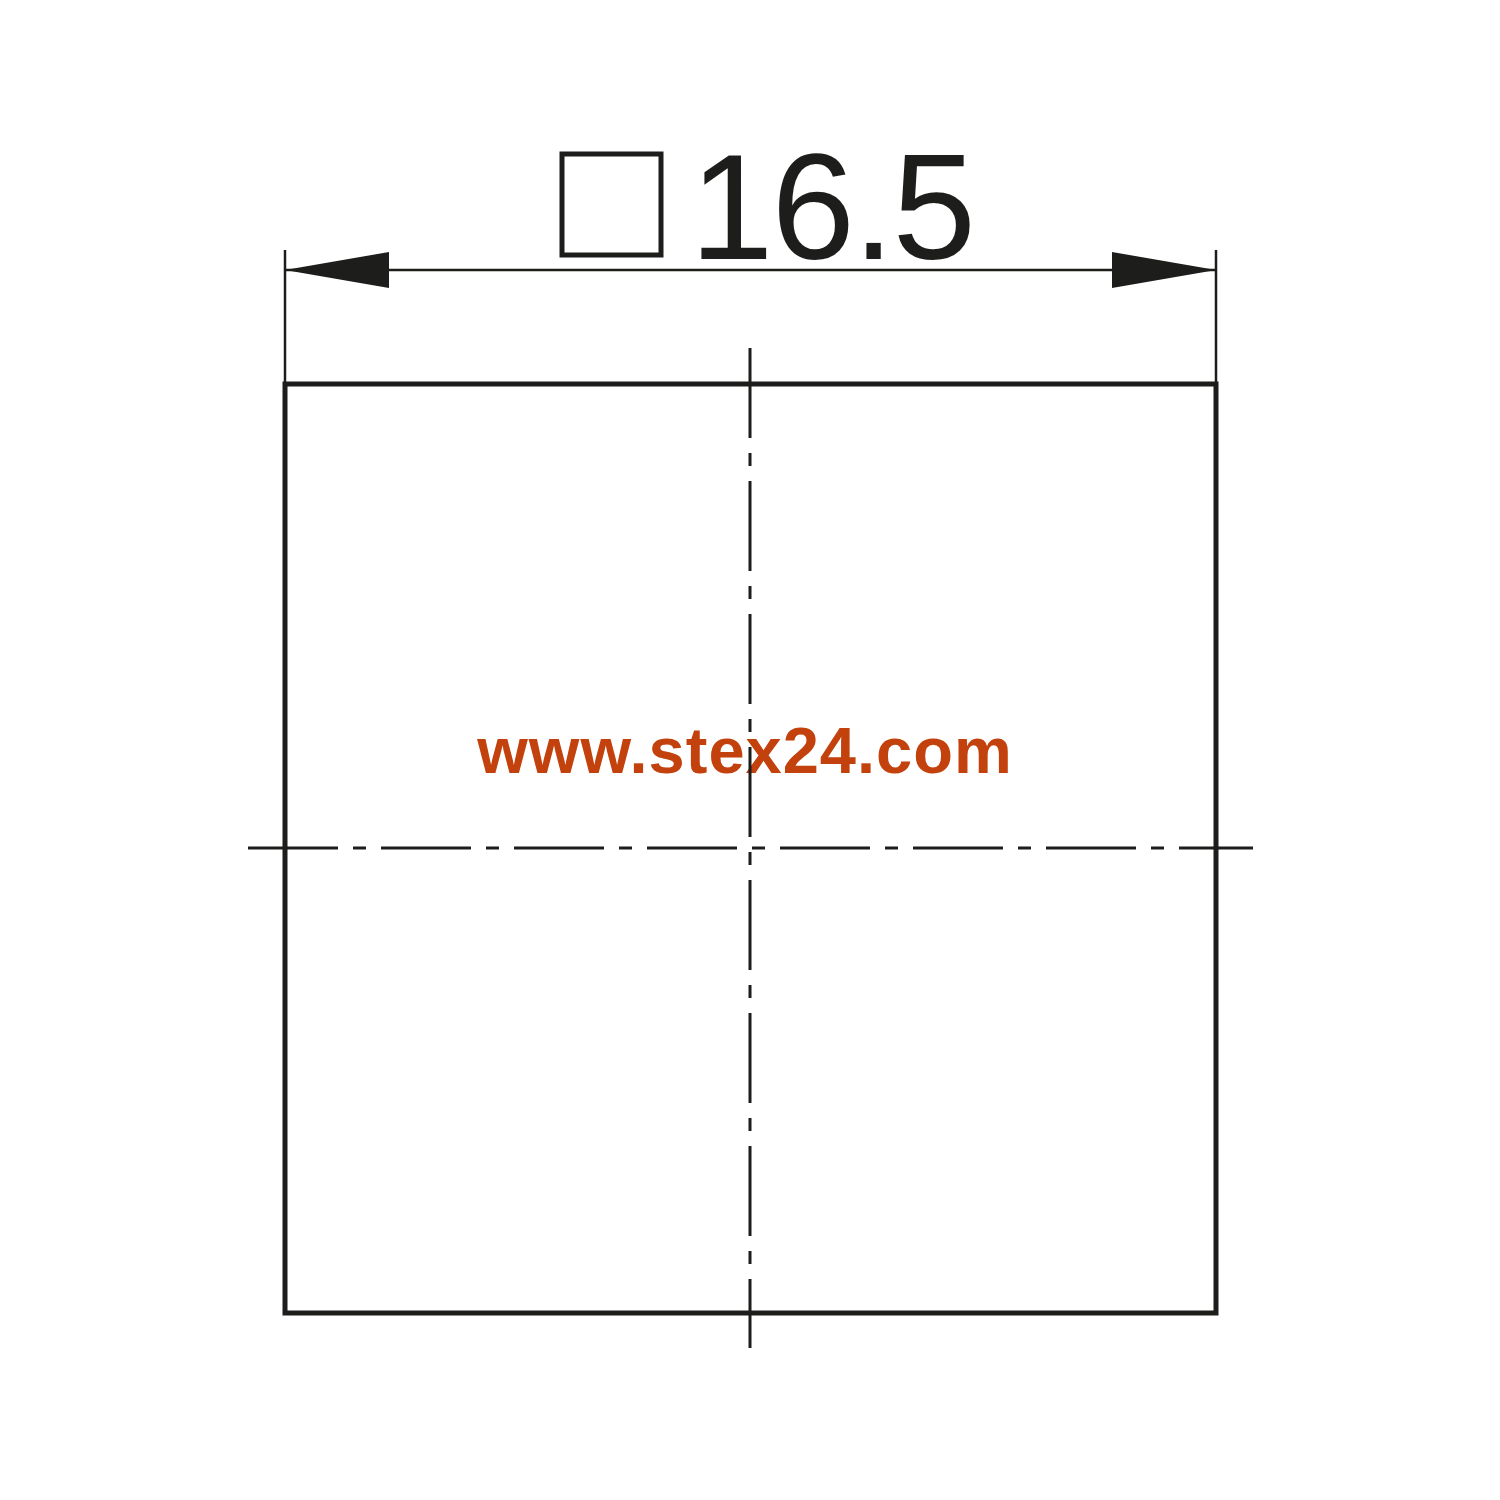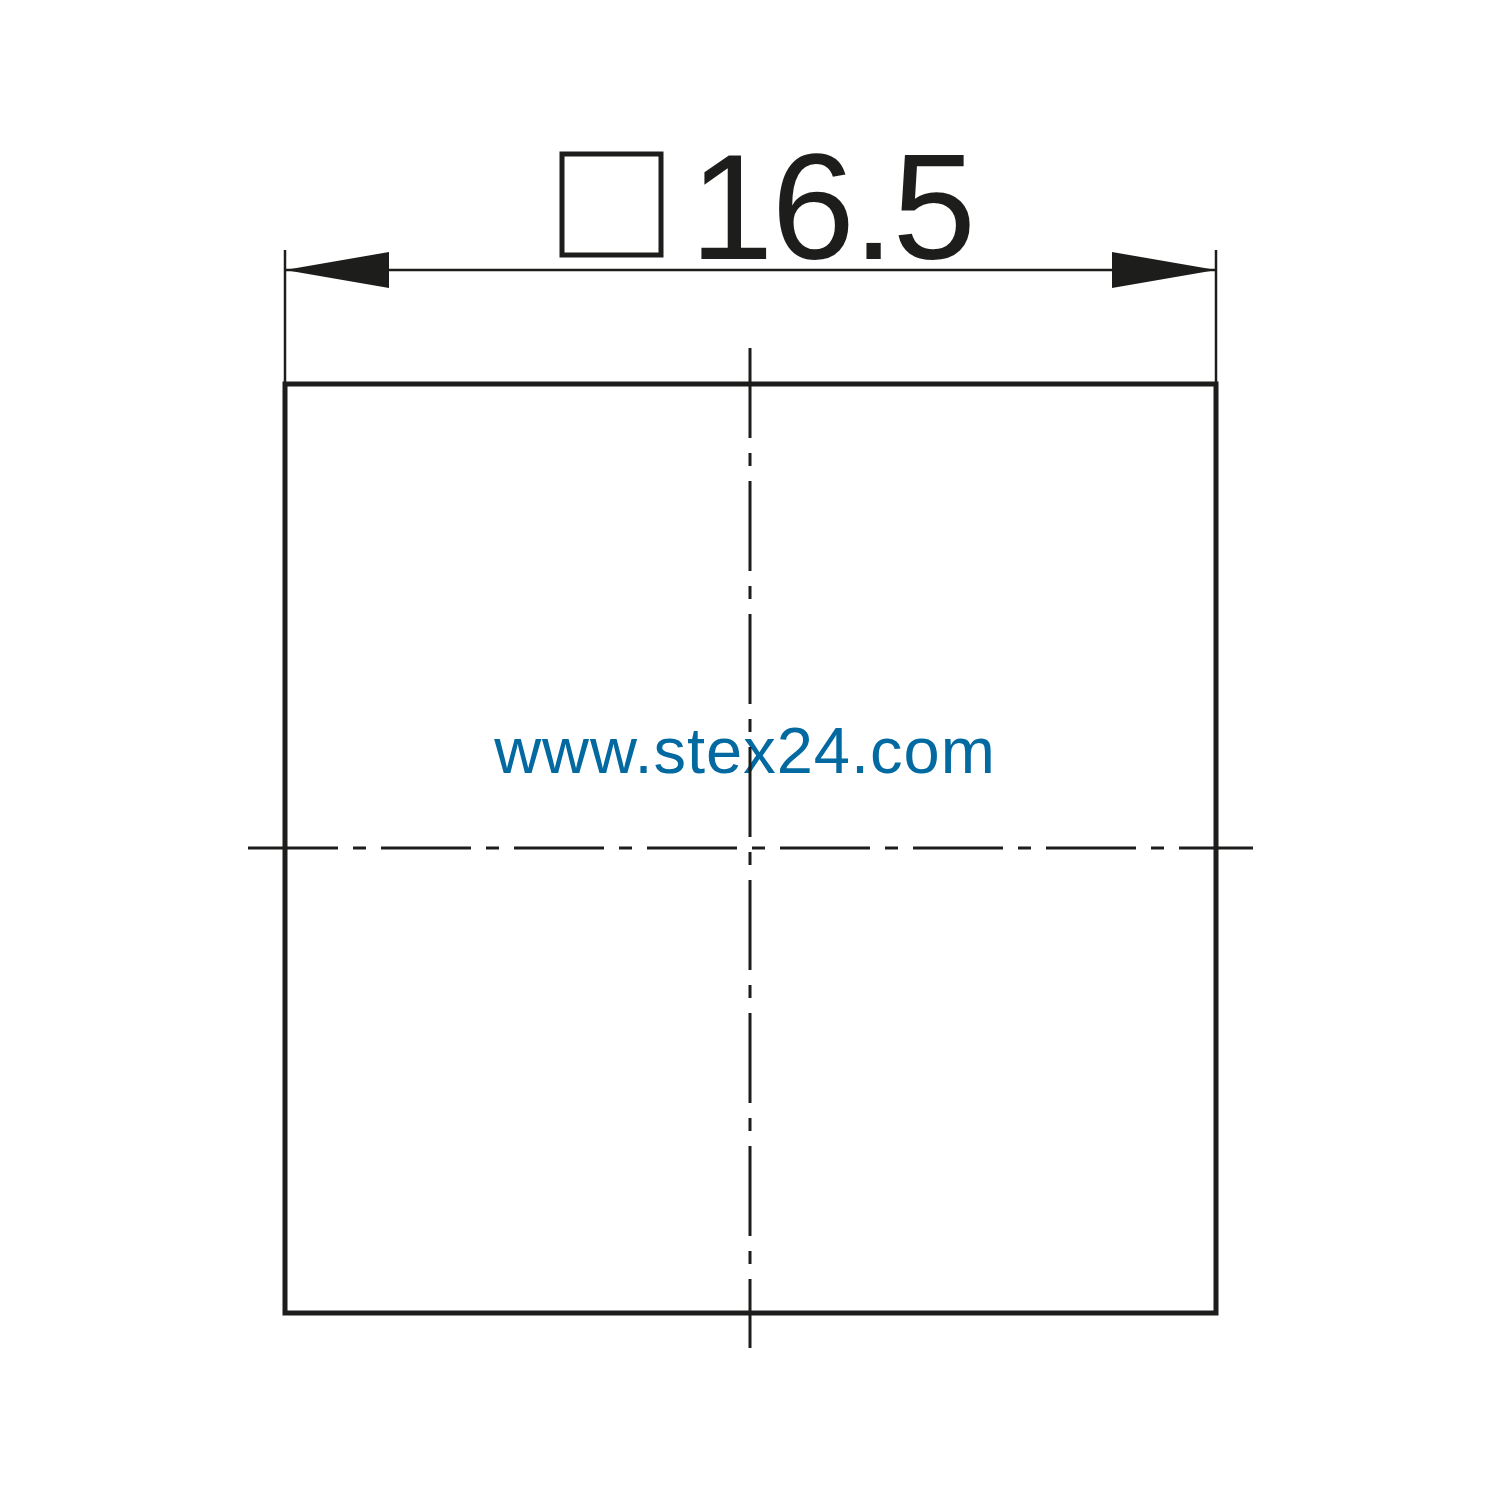--- a/index.html
+++ b/index.html
@@ -20,23 +20,23 @@
     width: 1500px;
     height: 1500px;
   }
   .watermark {
     position: absolute;
     left: 745px;
     top: 750px;
     transform: translate(-50%, -50%);
     font-family: "Liberation Sans", sans-serif;
     font-size: 65px;
-    font-weight: normal;
+    font-weight: bold;
     letter-spacing: 1px;
-    color: #0369a1;
+    color: #c2410c;
     white-space: nowrap;
     z-index: 1;
     user-select: none;
   }
   .drawing-svg {
     position: absolute;
     left: 0;
     top: 0;
     z-index: 2;
   }

